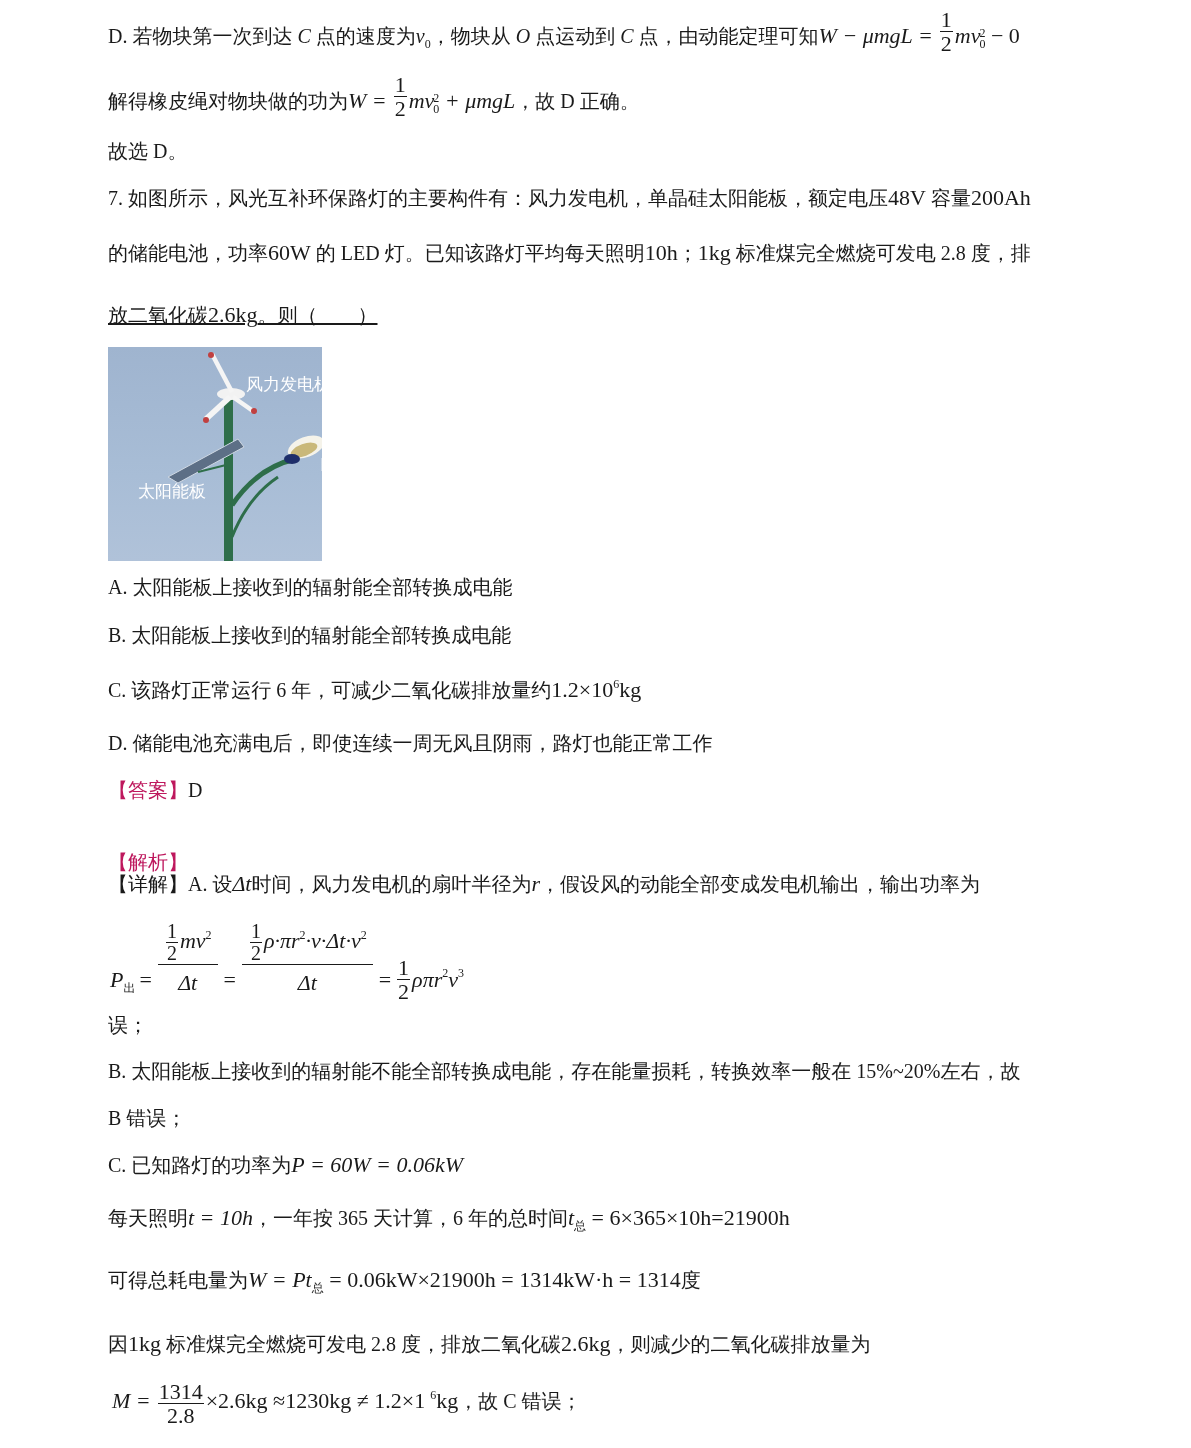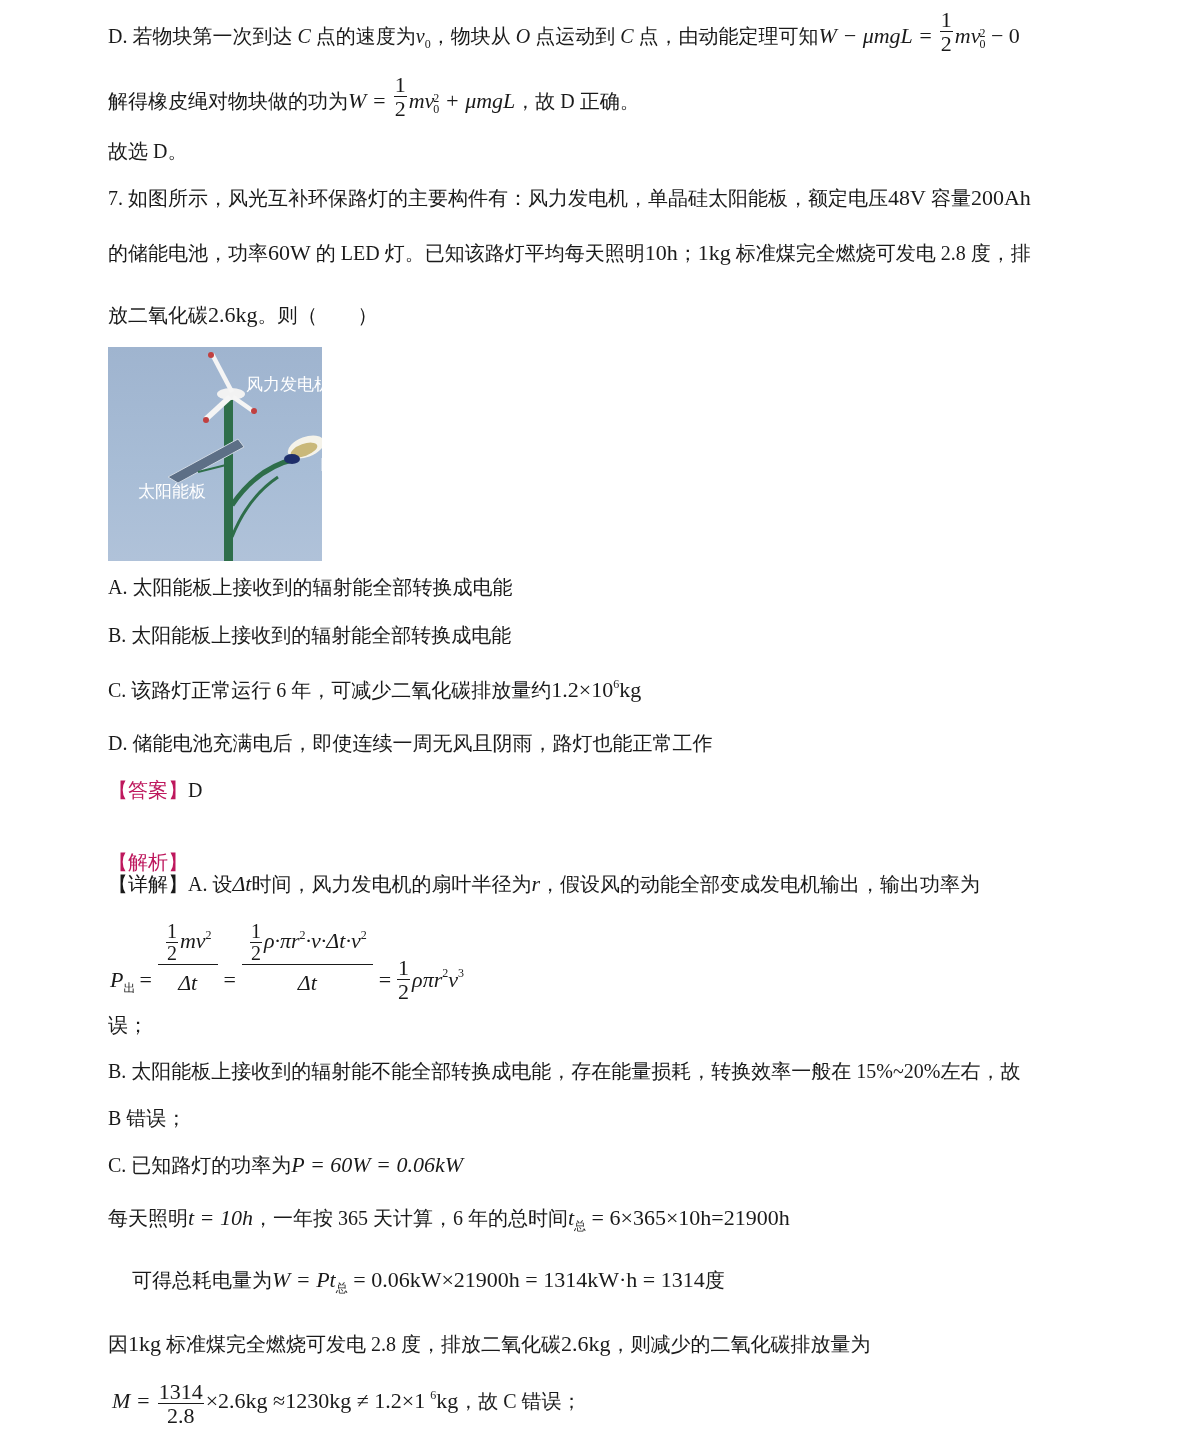--- a/index.html
+++ b/index.html
@@ -49,21 +49,21 @@
 
 <div class="line" style="top:187px;">
   <span>7. 如图所示，风光互补环保路灯的主要构件有：风力发电机，单晶硅太阳能板，额定电压</span><span class="big">48V</span>
   <span>容量</span><span class="big">200Ah</span>
 </div>
 <div class="line" style="top:242px;">
   <span>的储能电池，功率</span><span class="big">60W</span>
   <span>的 LED 灯。已知该路灯平均每天照明</span><span class="big">10h</span><span>；</span><span class="big">1kg</span>
   <span>标准煤完全燃烧可发电 2.8 度，排</span>
 </div>
-<div class="line" style="top:304px;">
+<div class="line" style="top:304px;text-decoration:underline;">
   <span>放二氧化碳</span><span class="big">2.6kg</span><span>。则（　　）</span>
 </div>
 
 <div class="figure">
   <svg width="264" height="214" viewBox="0 0 264 214">
 
     <rect x="116" y="52" width="9" height="162" fill="#2e6e4a"></rect>
 
     <ellipse cx="123" cy="47" rx="14" ry="6" fill="#f2f2f2"></ellipse>
     <polygon points="122,46 102,8 106,6 126,44" fill="#f5f5f5"></polygon>
@@ -150,21 +150,21 @@
 <div class="line" style="top:1108px;">B 错误；</div>
 
 <div class="line" style="top:1154px;">
   <span>C. 已知路灯的功率为</span><span class="big it">P = 60W = 0.06kW</span>
 </div>
 
 <div class="line" style="top:1207px;">
   <span>每天照明</span><span class="big it">t = 10h</span><span>，一年按 365 天计算，6 年的总时间</span><span class="big it">t</span><sub>总</sub><span class="big"> = 6×365×10h=21900h</span>
 </div>
 
-<div class="line" style="top:1269px;margin-left:24px;">
+<div class="line" style="top:1269px;">
   <span>可得总耗电量为</span><span class="big it">W = Pt</span><sub>总</sub><span class="big"> = 0.06kW×21900h = 1314kW·h = 1314</span><span>度</span>
 </div>
 
 <div class="line" style="top:1333px;">
   <span>因</span><span class="big">1kg</span>
   <span>标准煤完全燃烧可发电 2.8 度，排放二氧化碳</span><span class="big">2.6kg</span><span>，则减少的二氧化碳排放量为</span>
 </div>
 
 <div class="line" style="top:1380px; left:112px;">
   <span class="big it">M =</span>

